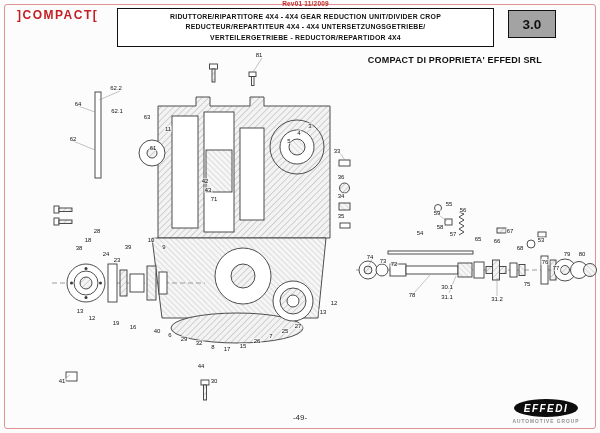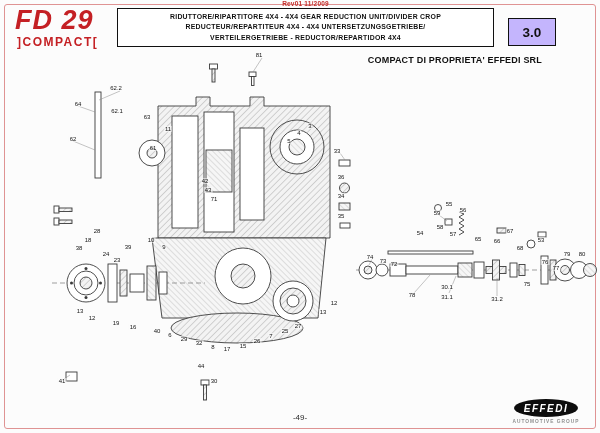--- a/index.html
+++ b/index.html
@@ -22,22 +22,22 @@
   .title-box {
     position:absolute; left:117px; top:8px; width:377px; height:39px;
     border:1.6px solid #101010; background:#fff;
     display:flex; flex-direction:column; justify-content:center; align-items:center;
   }
   .title-box div {
     font-size:6.9px; font-weight:bold; line-height:1.5; letter-spacing:.25px;
     text-align:center; color:#101010; white-space:nowrap;
   }
   .section-box {
-    position:absolute; left:508px; top:18px; width:48px; height:28px;
-    border:1.6px solid #101010; background:#c4b5fd;
+    position:absolute; left:508px; top:10px; width:48px; height:28px;
+    border:1.6px solid #101010; background:#a3a3a3;
     display:flex; align-items:center; justify-content:center;
     font-size:13.5px; font-weight:bold;
   }
   .property {
     position:absolute; top:55px; left:200px; right:58px; text-align:right;
     font-size:9px; font-weight:bold; letter-spacing:.2px; color:#101010;
   }
   .drawing { position:absolute; left:0; top:0; width:600px; height:433px; }
   .labels-layer { position:absolute; left:0; top:0; width:600px; height:433px; pointer-events:none; }
   .part-label {
@@ -58,21 +58,20 @@
   .logo-sub { margin-top:2px; font-size:4.8px; color:#8f8f8f; letter-spacing:1px; font-weight:bold; }
 </style>
 </head>
 <body>
 
 <div class="frame"></div>
 
 <div class="rev">Rev01 11/2009</div>
 
 <div class="model">
-  <div class="fd">FD 29</div>
   <div class="compact">]COMPACT[</div>
 </div>
 
 <div class="title-box">
   <div>RIDUTTORE/RIPARTITORE 4X4 - 4X4 GEAR REDUCTION UNIT/DIVIDER CROP</div>
   <div>REDUCTEUR/REPARTITEUR 4X4 - 4X4 UNTERSETZUNGSGETRIEBE/</div>
   <div>VERTEILERGETRIEBE - REDUCTOR/REPARTIDOR 4X4</div>
 </div>
 
 <div class="section-box">

